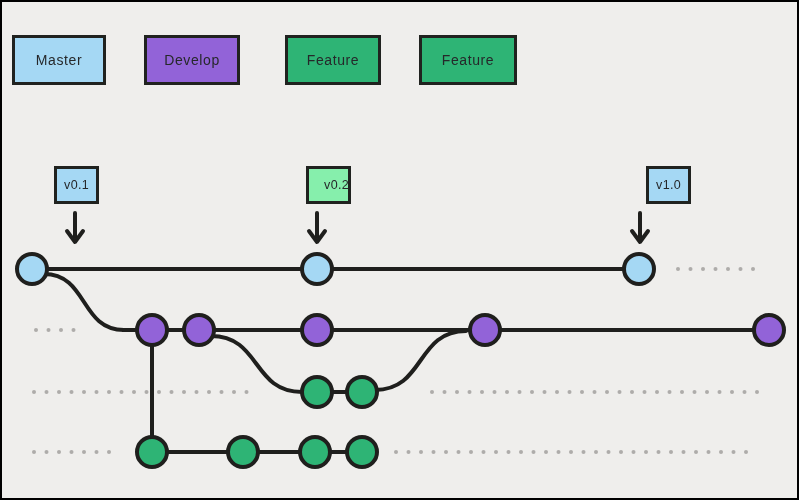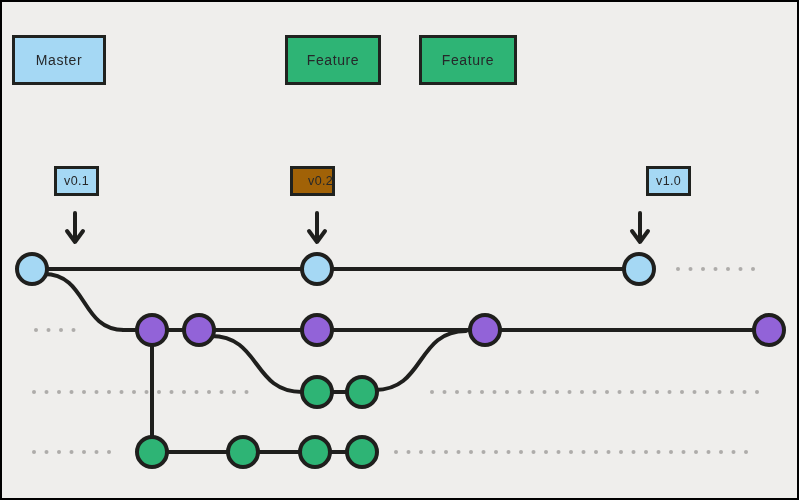--- a/index.html
+++ b/index.html
@@ -13,41 +13,42 @@
   }
   .legend{position:absolute;top:33px;left:0;width:100%;height:52px;}
   .legend-box{
     position:absolute;top:0;height:50px;
     box-sizing:border-box;
     border:3px solid #20221f;
     display:flex;align-items:center;justify-content:center;
     font-size:14px;font-weight:500;color:#26282a;letter-spacing:0.6px;
   }
   .tag-box{
-    position:absolute;top:164px;width:45px;height:30px;
+    position:absolute;top:164px;width:45px;height:38px;
     box-sizing:border-box;
     border:3px solid #20221f;
     display:flex;align-items:center;justify-content:center;
     font-size:12.5px;font-weight:500;color:#26282a;letter-spacing:0.3px;
   }
   svg{position:absolute;top:0;left:0;}
 </style>
 </head>
 <body>
 
 <div id="frame">
 
   <div class="legend">
     <div class="legend-box" style="left: 10px; width: 94px; background: rgb(165, 216, 244);">Master</div>
+    <div class="legend-box" style="left: 142px; width: 96px; background: rgb(146, 99, 216);">Develop</div>
     <div class="legend-box" style="left: 283px; width: 96px; background: rgb(46, 180, 117);">Feature</div>
     <div class="legend-box" style="left: 417px; width: 98px; background: rgb(46, 180, 117);">Feature</div>
   </div>
 
   <div class="tag-box" style="left: 52px; background: rgb(165, 216, 244);">v0.1</div>
-  <div class="tag-box" style="left: 288px; background: #a16207; padding-left: 16px;">v0.2</div>
+  <div class="tag-box" style="left: 304px; background: #86efac; padding-left: 16px;">v0.2</div>
   <div class="tag-box" style="left: 644px; background: rgb(165, 216, 244);">v1.0</div>
 
   <svg id="graph-svg" width="795" height="496" viewBox="0 0 795 496">
       <circle cx="676" cy="267" r="2" fill="#aeacaa"></circle>
       <circle cx="688.5" cy="267" r="2" fill="#aeacaa"></circle>
       <circle cx="701" cy="267" r="2" fill="#aeacaa"></circle>
       <circle cx="713.5" cy="267" r="2" fill="#aeacaa"></circle>
       <circle cx="726" cy="267" r="2" fill="#aeacaa"></circle>
       <circle cx="738.5" cy="267" r="2" fill="#aeacaa"></circle>
       <circle cx="751" cy="267" r="2" fill="#aeacaa"></circle>

